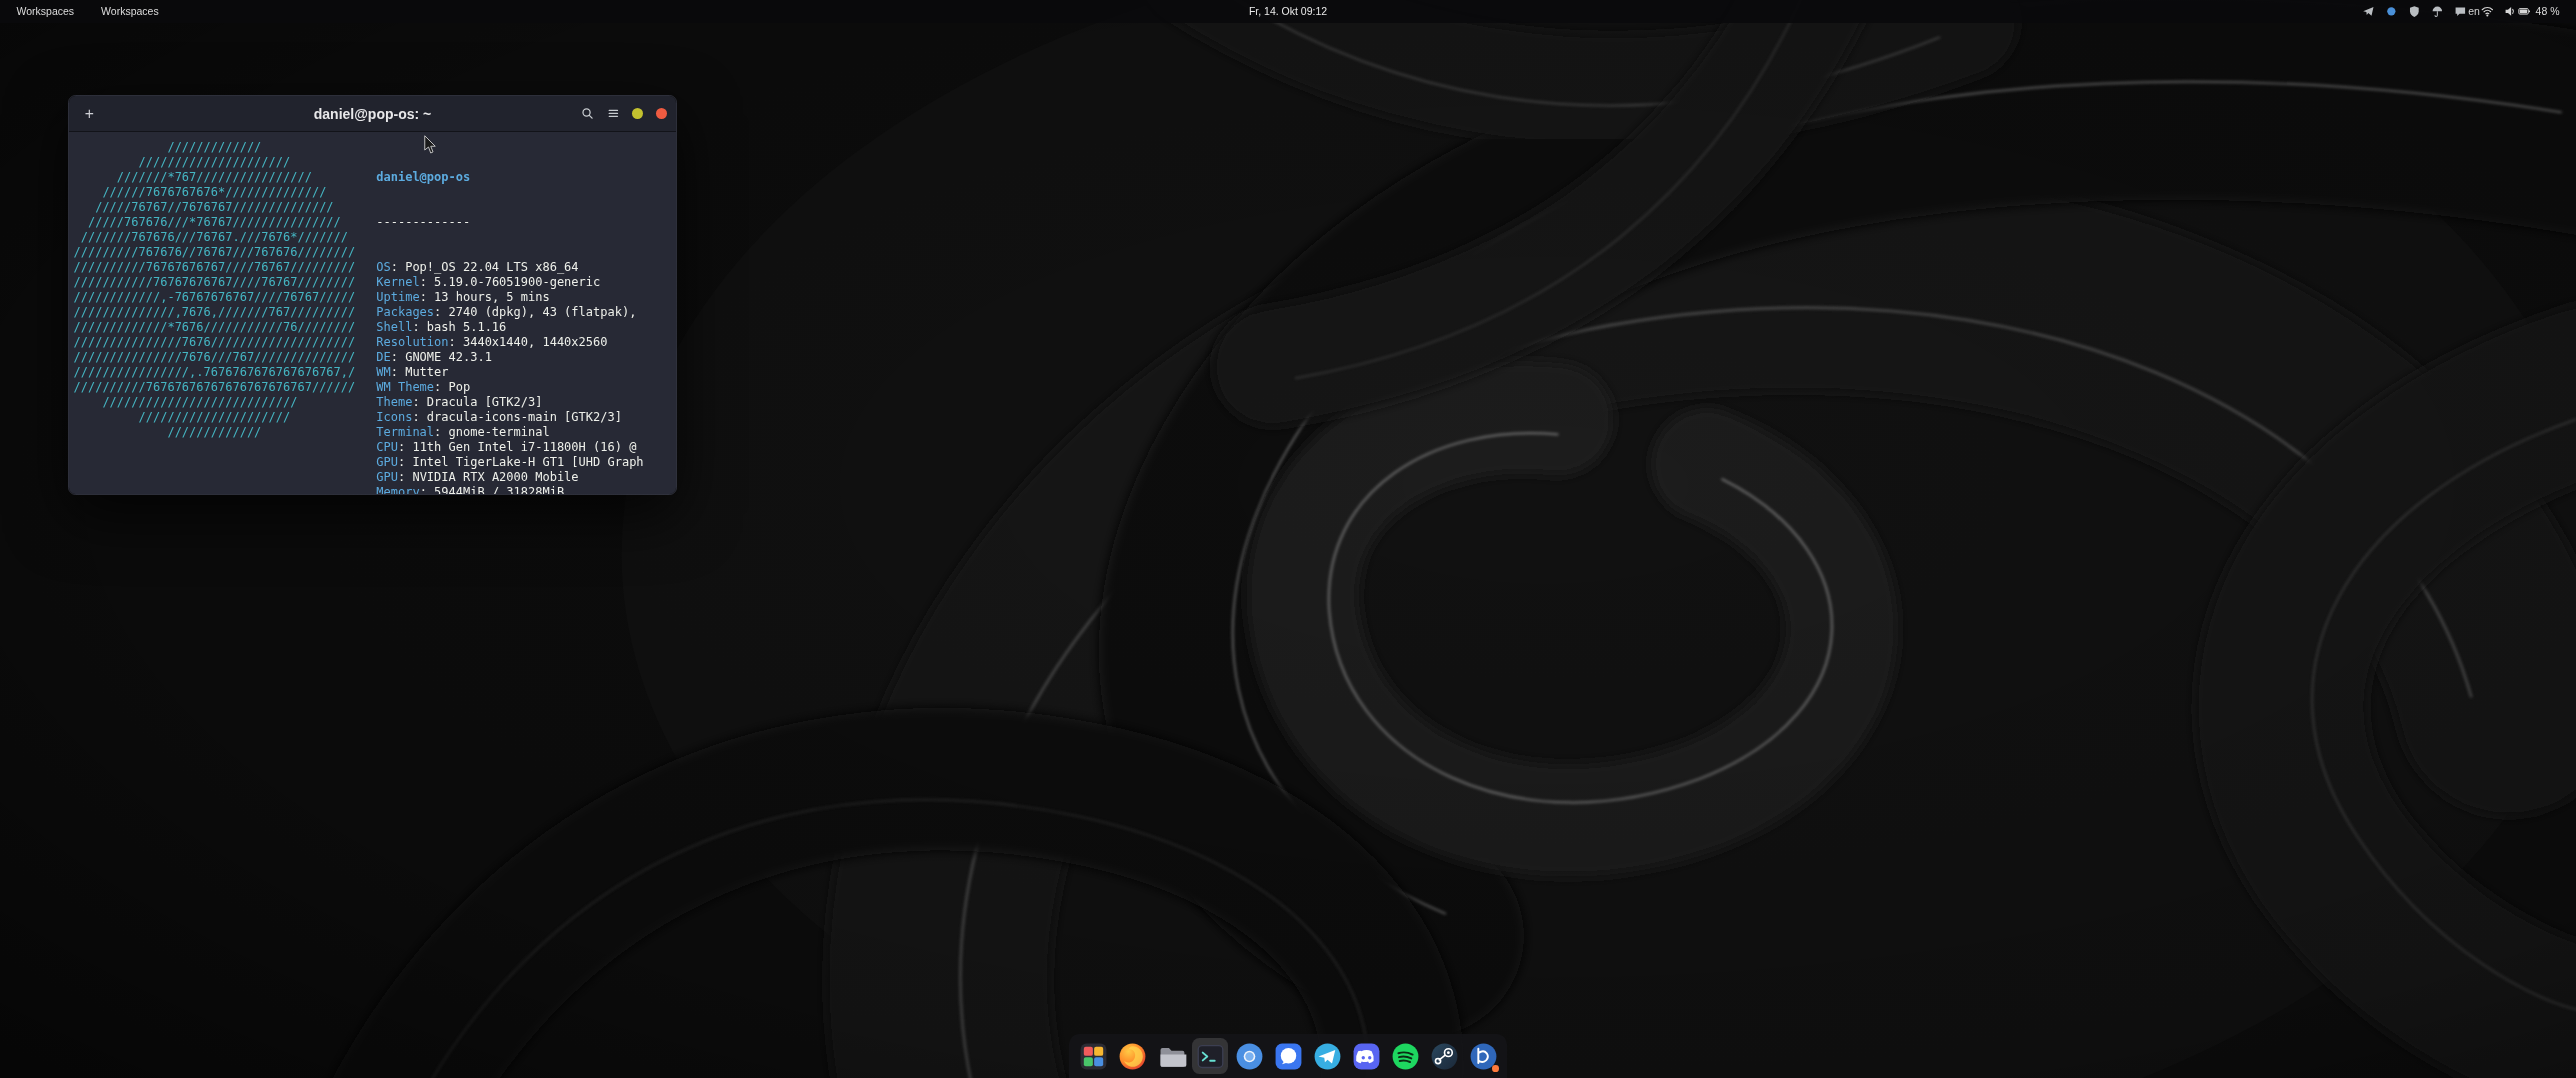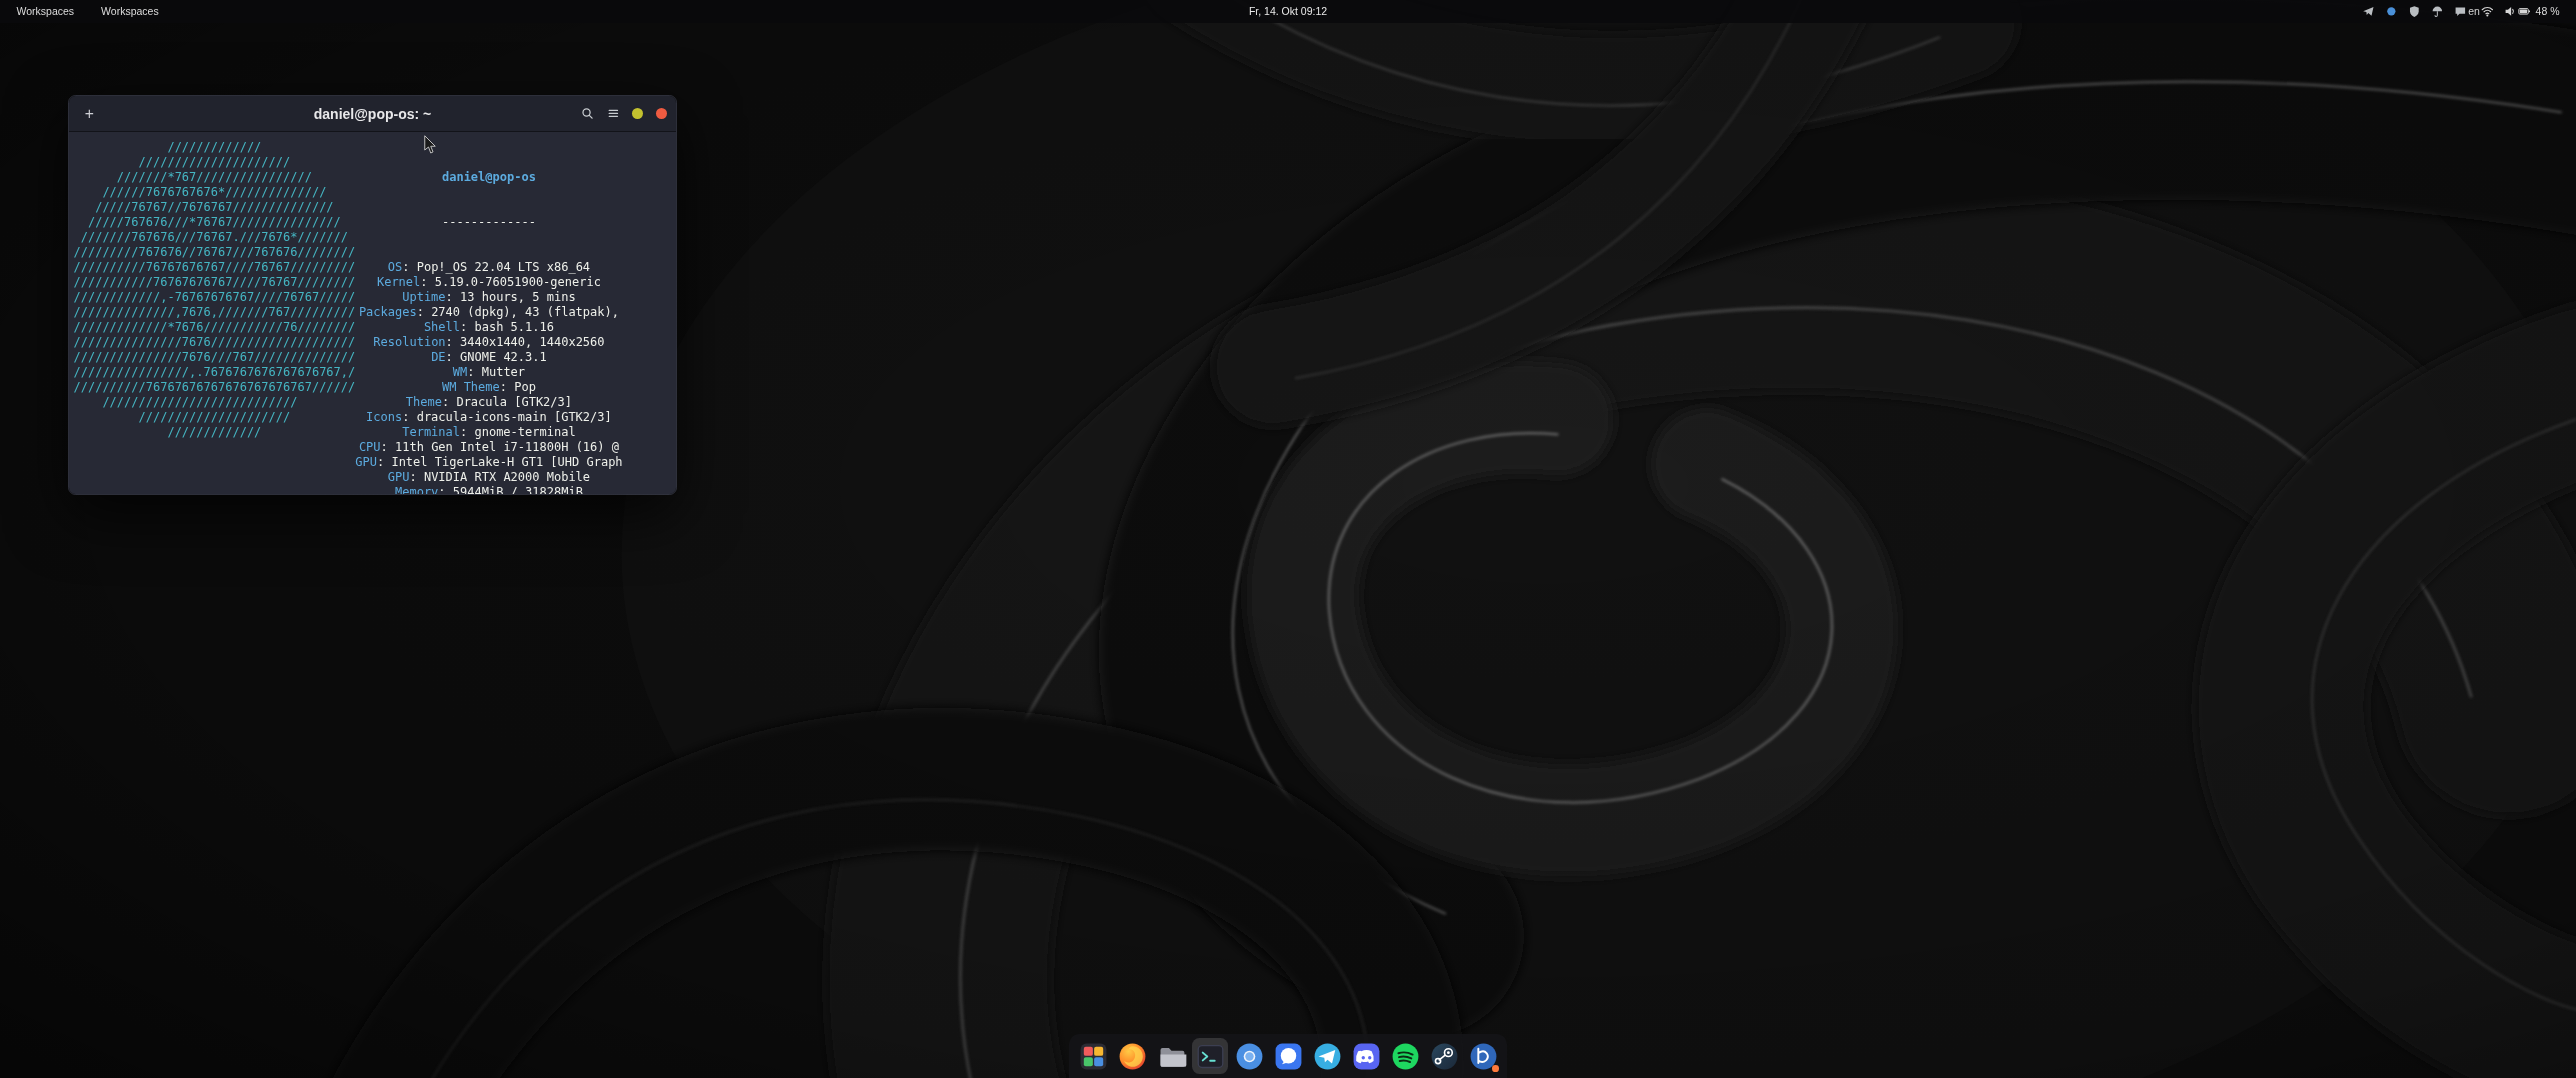--- a/index.html
+++ b/index.html
@@ -31,21 +31,21 @@
   .hb-right{margin-left:auto;display:flex;align-items:center;gap:12.7px;}
   .hb-iconbtn{display:flex;align-items:center;}
   .hb-iconbtn svg{width:12.7px;height:12.7px;}
   .wbtn{width:11.2px;height:11.2px;border-radius:50%;}
   .wbtn.min{background:var(--bmin,#c3c12f);}
   .wbtn.close{background:var(--bclose,#ef5b41);}
   .term-body{flex:1;background:var(--tbg,#272935);padding:7.5px 0 0 4.5px;position:relative;overflow:hidden;
              font-family:"DejaVu Sans Mono",monospace;font-size:12px;line-height:15px;color:var(--val,#eef0ea);}
   .nf-row{display:flex;}
   .nf-ascii{margin:0;white-space:pre;color:var(--teal,#45b6c3);font:inherit;}
-  .nf-col{white-space:pre;text-align:center;}
+  .nf-col{margin-left:21px;white-space:pre;}
   .nf-line{white-space:pre;}
   .nf-title{color:var(--label,#5cabdf);font-weight:bold;}
   .nf-sep{color:var(--val,#eef0ea);}
   .nf-label{color:var(--label,#5cabdf);font-weight:normal;}
   .nf-colon{color:var(--val,#eef0ea);}
   .nf-value{color:var(--val,#eef0ea);}
   
   .dock{position:absolute;left:50%;transform:translateX(-50%);bottom:0;height:44px;z-index:60;
         background:rgba(20,20,24,.88);border-radius:10.5px 10.5px 0 0;display:flex;align-items:center;
         gap:3px;padding:0 6px;}

